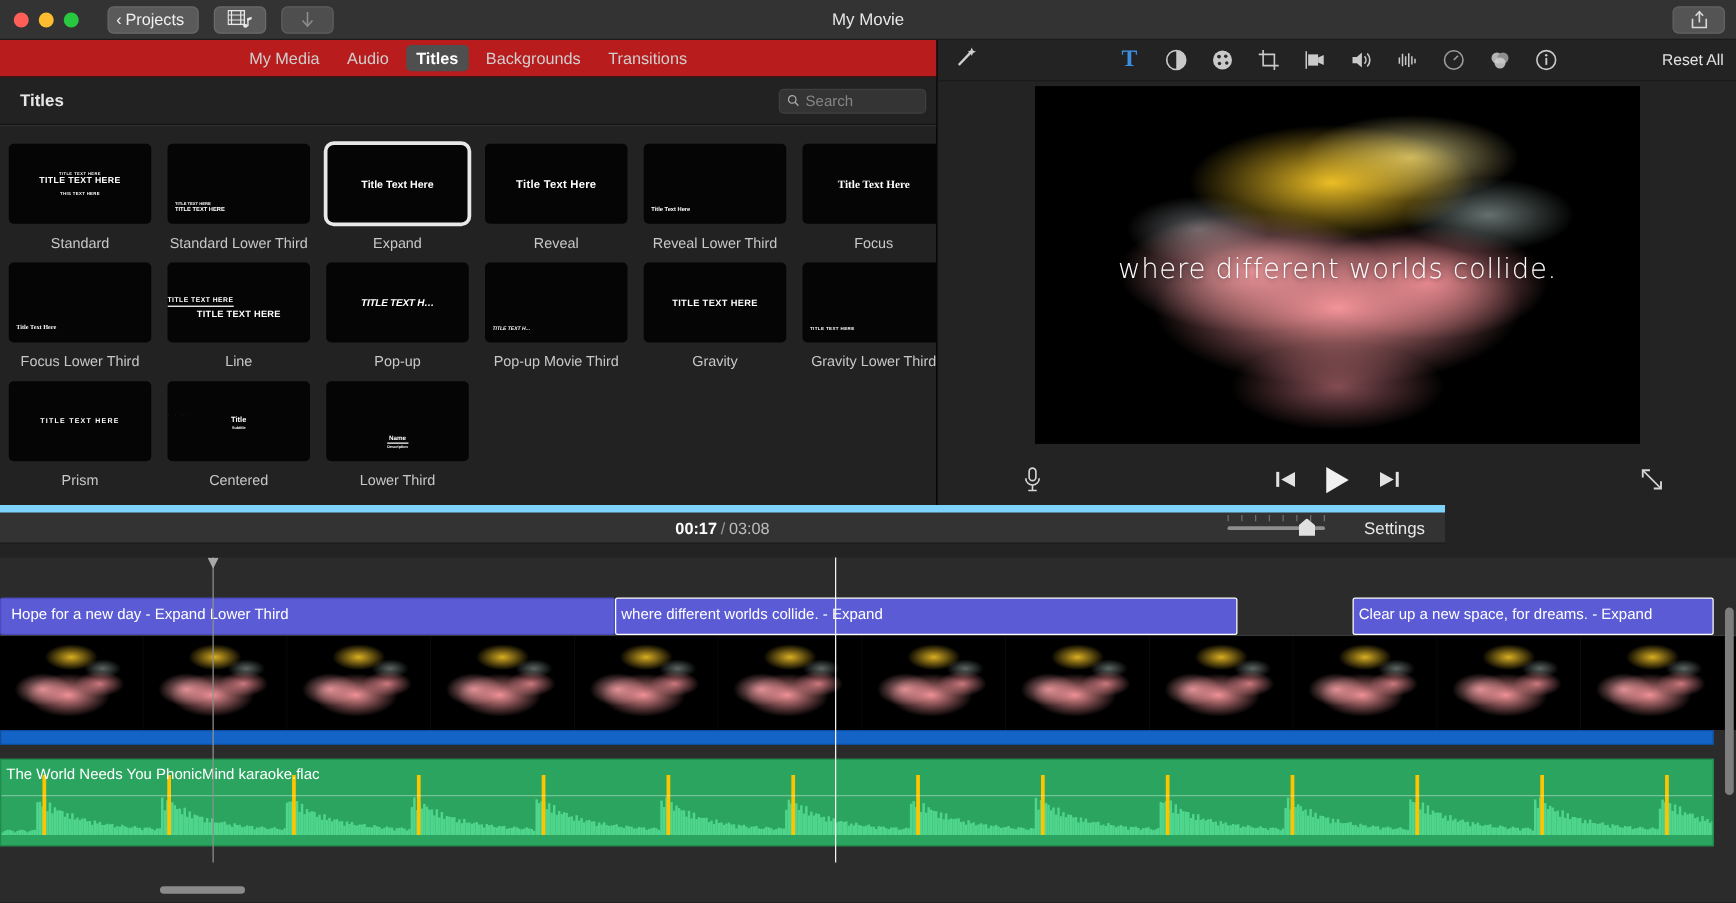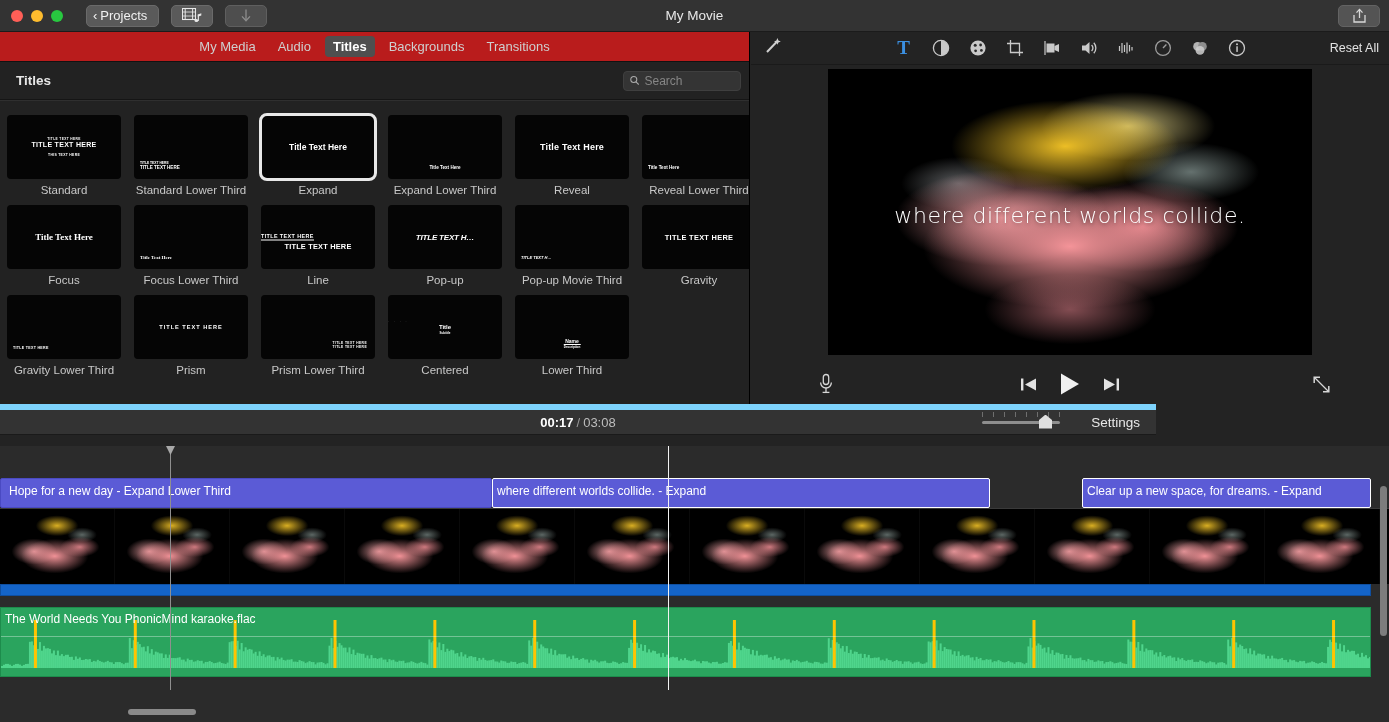--- a/index.html
+++ b/index.html
@@ -90,21 +90,21 @@
   .thumb {
     width: 114px; height: 64px; background: #050505; border-radius: 4px;
     position: relative; overflow: hidden;
     display: flex; align-items: center; justify-content: center;
   }
   .cell.selected .thumb {
     outline: 3px solid #e8e8e8; outline-offset: -1px;
     border-radius: 6px;
   }
   .cell-label {
-    margin-top: 5px; text-align: center; font-size: 11.5px;
+    margin-top: 10px; text-align: center; font-size: 11.5px;
     color: #c8c8c8; line-height: 1.2;
   }
   
   .tt { color: #fff; text-align: center; white-space: nowrap; }
   .pos-center { position: absolute; left: 0; right: 0; top: 50%; transform: translateY(-50%); }
   .pos-lower { position: absolute; left: 6px; bottom: 9px; text-align: left; }
   .pos-lower-c { position: absolute; left: 0; right: 0; bottom: 9px; }
   .s-std-sub { font-size: 3.2px; letter-spacing: .4px; font-weight: bold; }
   .s-std-main { font-size: 7px; font-weight: bold; letter-spacing: .3px; }
   .s-std-foot { font-size: 3.4px; font-weight: bold; margin-top: 5px; letter-spacing: .3px; }
@@ -390,28 +390,20 @@
 
         <div class="cell selected">
           <div class="thumb">
             <div class="pos-center">
               <div class="tt s-expand">Title Text Here</div>
             </div>
           </div>
           <div class="cell-label">Expand</div>
         </div>
 
-        <div class="cell">
-          <div class="thumb">
-            <div class="pos-lower-c">
-              <div class="tt s-small">Title Text Here</div>
-            </div>
-          </div>
-          <div class="cell-label">Expand Lower Third</div>
-        </div>
 
         <div class="cell">
           <div class="thumb">
             <div class="pos-center">
               <div class="tt s-reveal">Title Text Here</div>
             </div>
           </div>
           <div class="cell-label">Reveal</div>
         </div>
 
@@ -491,29 +483,20 @@
 
         <div class="cell">
           <div class="thumb">
             <div class="pos-center">
               <div class="tt s-prism">TITLE TEXT HERE</div>
             </div>
           </div>
           <div class="cell-label">Prism</div>
         </div>
 
-        <div class="cell">
-          <div class="thumb">
-            <div style="position:absolute;right:8px;bottom:10px;text-align:right">
-              <div class="tt s-prism-sm">TITLE TEXT HERE</div>
-              <div class="tt s-prism-sm">TITLE TEXT HERE</div>
-            </div>
-          </div>
-          <div class="cell-label">Prism Lower Third</div>
-        </div>
 
         <div class="cell">
           <div class="thumb">
             <div class="pos-center">
               <div class="s-dots">· · · ·</div>
               <div class="tt s-cent">Title</div>
               <div class="tt s-cent-sub">Subtitle</div>
             </div>
           </div>
           <div class="cell-label">Centered</div>

